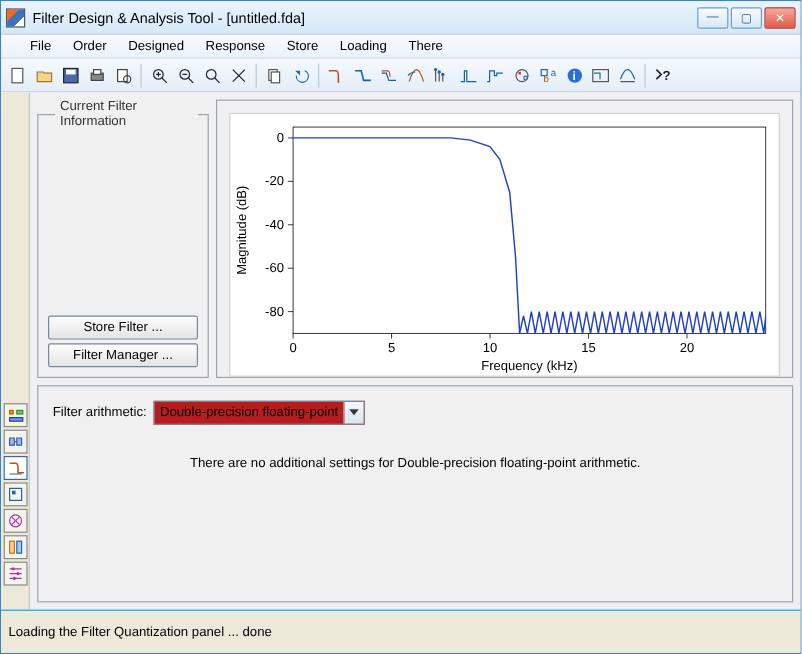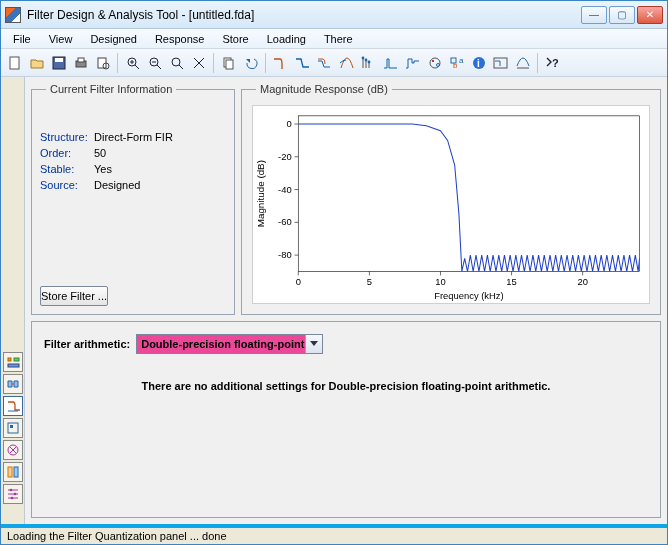--- a/index.html
+++ b/index.html
@@ -43,21 +43,21 @@
     border-radius: 2px;
     font-size: 10px;
     color: #2a5a8a;
   }
   .win-btn.close { background: linear-gradient(#f7a9a0,#e05a45); color:#fff; border-color:#b0382a;}
   .menubar {
     height: 20px;
     background: linear-gradient(#f7fbff,#e9f2fb);
     display: flex;
     align-items: center;
-    padding: 0 4px;
+    padding: 0 16px;
     gap: 2px;
     border-bottom: 1px solid #cfd9e4;
   }
   .menu-item { padding: 2px 8px; color: #000; }
   .toolbar {
     height: 28px;
     background: linear-gradient(#f5f9fe,#e4edf7);
     display: flex;
     align-items: center;
     padding: 0 4px;
@@ -118,24 +118,24 @@
     padding: 8px;
     background: #f0f0f0;
     position: relative;
   }
   fieldset.panel > legend {
     font-size: 11px;
     color: #333;
     padding: 0 4px;
     margin-left: 6px;
   }
-  .info-panel { width: 204px; display:flex; flex-direction:column; }
+  .info-panel { width: 143px; display:flex; flex-direction:column; }
   .info-rows { margin-top: 26px; font-size: 11px; line-height: 16px; }
   .info-rows .lbl { color: #003399; display:inline-block; width:54px; }
-  .info-btns { margin-top: auto; display:flex; flex-direction:row; gap:3px; padding-top:8px; }
+  .info-btns { margin-top: auto; display:flex; flex-direction:column; gap:3px; padding-top:8px; }
   .gbtn {
     height: 20px;
     border: 1px solid #7a869a;
     background: linear-gradient(#fdfdfd,#e4e4e4);
     font-size: 11px;
     text-align: center;
     line-height: 18px;
     border-radius: 2px;
   }
   .plot-panel { flex:1; display:flex; flex-direction:column; }
@@ -149,49 +149,48 @@
   .plot-svg { width:100%; height:100%; display:block; }
   .axis-label { font-size:10px; fill:#000; }
   .tick-label { font-size:10px; fill:#000; }
   .bottom-panel {
     flex: 1;
     border: 1px solid #9aa5b2;
     background: #f0f0f0;
     padding: 12px;
     display:flex;
     flex-direction:column;
-    font-weight:bold;
   }
   .arith-row { display:flex; align-items:center; gap:6px; margin-bottom: 26px; }
   .combo {
     height: 20px;
     border: 1px solid #7a8699;
-    background: #ec4899;
+    background: #b91c1c;
     padding: 0 18px 0 4px;
     position: relative;
     font-size: 11px;
     line-height: 18px;
     min-width: 176px;
   }
   .combo::after {
     content: "";
     position: absolute;
     right: 0; top:0; bottom:0;
     width: 16px;
     border-left:1px solid #9aa;
     background: linear-gradient(#f5f8fc,#dbe4ee);
   }
   .combo .arrow {
     position:absolute; right:4px; top:6px;
     width:0;height:0;border-left:4px solid transparent;border-right:4px solid transparent;border-top:5px solid #334; z-index:1;
   }
   .msg { font-size: 11px; color:#000;text-align:center; }
   .statusbar {
-    height: 20px;
-    border-top: 4px solid #0ea5e9;
+    height: 36px;
+    border-top: 1px solid #0ea5e9;
     background: #ece9d8;
     display:flex;
     align-items:center;
     padding: 0 6px;
     font-size: 11px;
     color:#000;
   }
 </style>
 </head>
 <body>
@@ -201,21 +200,21 @@
   <div class="titlebar">
     <div class="app-icon"></div>
     <div class="title-text">Filter Design &amp; Analysis Tool - [untitled.fda]</div>
     <div class="win-btn">—</div>
     <div class="win-btn">▢</div>
     <div class="win-btn close">✕</div>
   </div>
 
   <div class="menubar">
     <div class="menu-item">File</div>
-    <div class="menu-item">View</div>
+    <div class="menu-item">Order</div>
     <div class="menu-item">Designed</div>
     <div class="menu-item">Response</div>
     <div class="menu-item">Store</div>
     <div class="menu-item">Loading</div>
     <div class="menu-item">There</div>
   </div>
 
   <div class="toolbar">
     <div class="tbtn">
         <svg width="14" height="14">
@@ -423,33 +422,27 @@
           </svg>
         </div>
     </div>
 
     <div class="main-col">
 
       <div class="top-row">
 
         <fieldset class="panel info-panel">
           <legend>Current Filter Information</legend>
-          <div class="info-rows">
-            <div><span class="lbl">Structure:</span><span>Direct-Form FIR</span></div>
-            <div><span class="lbl">Order:</span><span>50</span></div>
-            <div><span class="lbl">Stable:</span><span>Yes</span></div>
-            <div><span class="lbl">Source:</span><span>Designed</span></div>
-          </div>
           <div class="info-btns">
             <div class="gbtn">Store Filter ...</div>
+            <div class="gbtn">Filter Manager ...</div>
           </div>
         </fieldset>
 
         <fieldset class="panel plot-panel">
-          <legend>Magnitude Response (dB)</legend>
           <div class="plot-area">
             <svg class="plot-svg" id="plotsvg" viewBox="0 0 420 200" preserveAspectRatio="none">
                 <rect x="48" y="10" width="362" height="158" fill="#fff" stroke="#000" stroke-width="0.6"></rect>
                 <line x1="48" y1="168" x2="48" y2="172" stroke="#000" stroke-width="0.6"></line>
                 <text class="tick-label" x="48" y="182" text-anchor="middle">0</text>
                 <line x1="123.41666666666667" y1="168" x2="123.41666666666667" y2="172" stroke="#000" stroke-width="0.6"></line>
                 <text class="tick-label" x="123.41666666666667" y="182" text-anchor="middle">5</text>
                 <line x1="198.83333333333334" y1="168" x2="198.83333333333334" y2="172" stroke="#000" stroke-width="0.6"></line>
                 <text class="tick-label" x="198.83333333333334" y="182" text-anchor="middle">10</text>
                 <line x1="274.25" y1="168" x2="274.25" y2="172" stroke="#000" stroke-width="0.6"></line>

